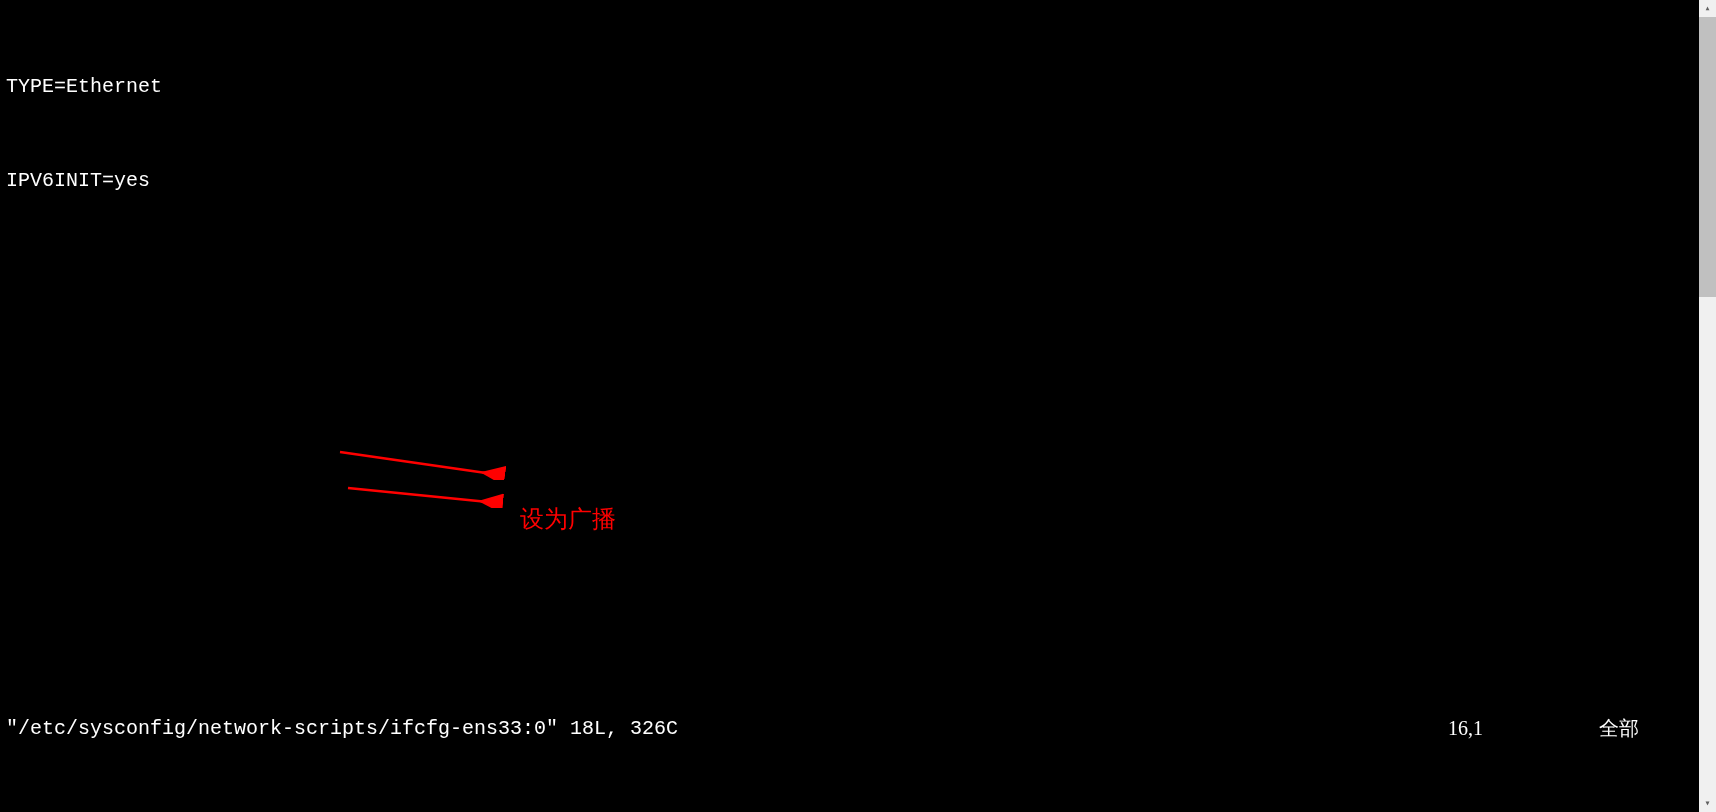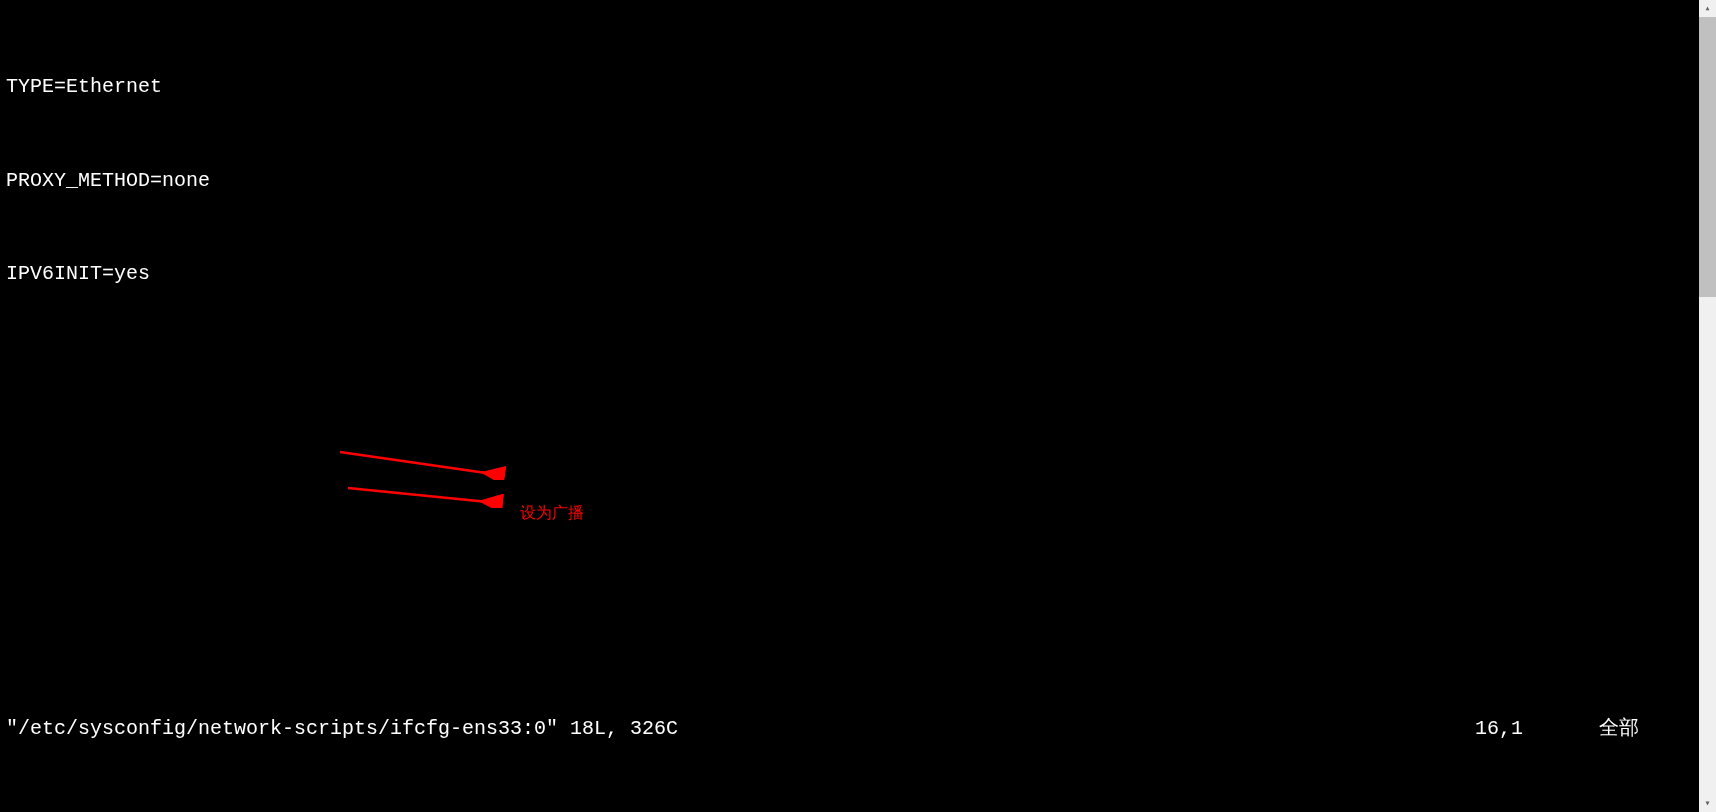--- a/index.html
+++ b/index.html
@@ -38,22 +38,23 @@
       right: 17px;
       display: flex;
       justify-content: space-between;
       font-size: 20px;
     }
     .status-left {
       color: #fff;
     }
     .status-right {
       display: flex;
-      gap: 76px;
+      gap: 116px;
       padding-right: 60px;
+      font-family: Liberation Serif, serif;
     }
     .scrollbar {
       position: absolute;
       right: 0;
       top: 0;
       width: 17px;
       height: 100%;
       background: #f0f0f0;
     }
     .scroll-up, .scroll-down {
@@ -72,34 +73,33 @@
     .scroll-thumb {
       position: absolute;
       width: 17px;
       background: #c0c0c0;
       left: 0;
     }
     .annotation-text {
       position: absolute;
       color: #ff0000;
       font-family: "Microsoft YaHei", sans-serif;
-      font-size: 16px;
+      font-size: 24px;
       font-weight: normal;
     }
     .arrow {
       position: absolute;
       pointer-events: none;
     }
   </style>
 </head>
 <body>
 
 <div class="terminal">
   <span class="line">TYPE=Ethernet</span>
-  <span class="line">PROXY_METHOD=none</span>
   <span class="line">IPV6INIT=yes</span>
   
   
   
   
   
   
   
   
   

